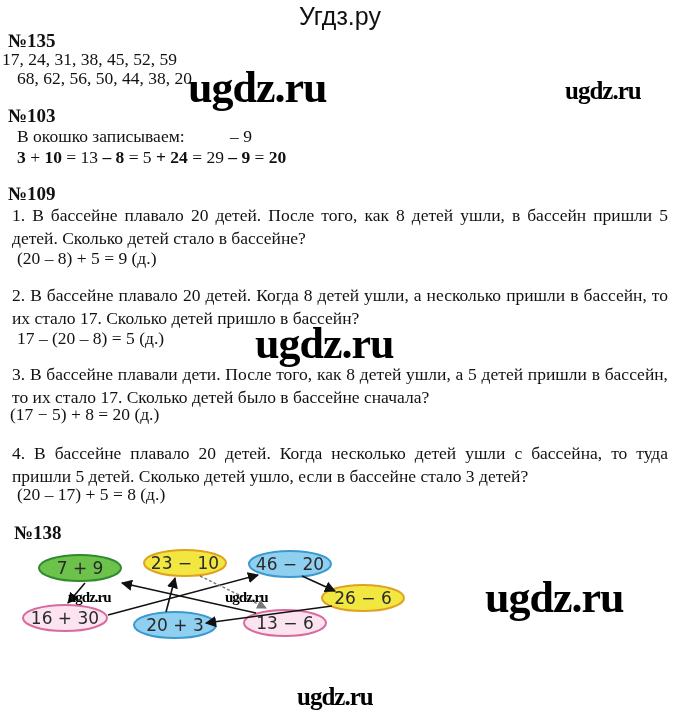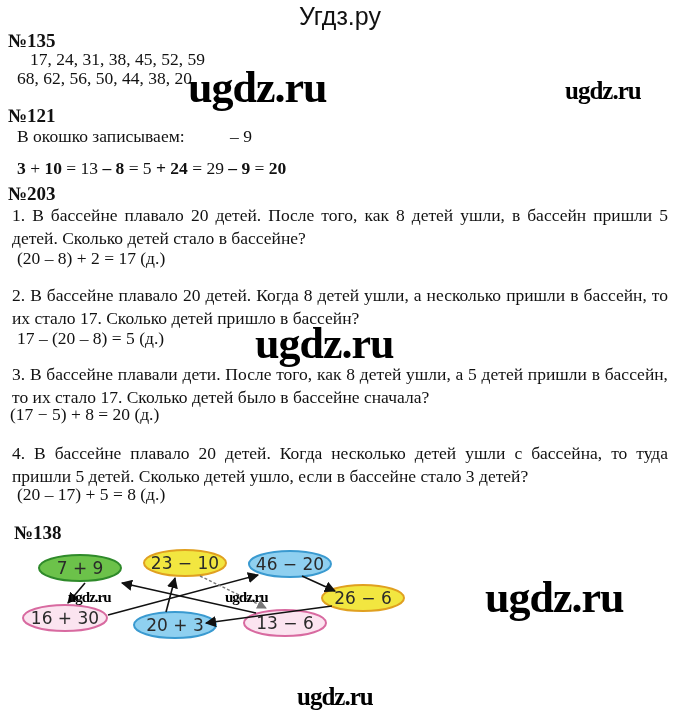--- a/index.html
+++ b/index.html
@@ -29,37 +29,37 @@
       font-family: "DejaVu Sans", sans-serif; font-size: 17px; fill: #2a2a2a;
       text-anchor: middle; dominant-baseline: central;
     }
   </style>
 </head>
 <body>
 
 <div class="abs site-title">Угдз.ру</div>
 
 <div class="abs num-head" style="left:8px; top:30px;">№135</div>
-<div class="abs line" style="left:30px; top:49px;">17, 24, 31, 38, 45, 52, 59</div>
+<div class="abs line" style="left:2px; top:49px;">17, 24, 31, 38, 45, 52, 59</div>
 <div class="abs line" style="left:17px; top:68px;">68, 62, 56, 50, 44, 38, 20</div>
 
 <div class="abs wm wm-big" style="left:188px; top:62px;">ugdz.ru</div>
 <div class="abs wm wm-mid" style="left:565px; top:77px;">ugdz.ru</div>
 
-<div class="abs num-head" style="left:8px; top:105px;">№121</div>
+<div class="abs num-head" style="left:8px; top:105px;">№103</div>
 <div class="abs line" style="left:17px; top:126px;text-align:center;">В окошко записываем:</div>
 <div class="abs line" style="left:230px; top:126px;">– 9</div>
-<div class="abs line" style="left:17px; top:158px;text-align:center;">
+<div class="abs line" style="left:17px; top:147px;text-align:center;">
   <b class="op">3</b><span> + </span><b class="op">10</b><span> = 13 </span><b class="op">– 8</b><span> = 5 </span><b class="op">+ 24</b><span> = 29 </span><b class="op">– 9</b><span> = </span><b class="op">20</b>
 </div>
 
-<div class="abs num-head" style="left:8px; top:183px;">№203</div>
+<div class="abs num-head" style="left:8px; top:183px;">№109</div>
 
 <div class="abs para" style="left:12px; top:204px; width:656px;">1. В бассейне плавало 20 детей. После того, как 8 детей ушли, в бассейн пришли 5 детей. Сколько детей стало в бассейне?</div>
-<div class="abs line" style="left:17px; top:248px;">(20 – 8) + 2 = 17 (д.)</div>
+<div class="abs line" style="left:17px; top:248px;">(20 – 8) + 5 = 9 (д.)</div>
 
 <div class="abs para" style="left:12px; top:284px; width:656px;">2. В бассейне плавало 20 детей. Когда 8 детей ушли, а несколько пришли в бассейн, то их стало 17. Сколько детей пришло в бассейн?</div>
 <div class="abs line" style="left:17px; top:328px;">17 – (20 – 8) = 5 (д.)</div>
 
 <div class="abs wm wm-big" style="left:255px; top:318px;">ugdz.ru</div>
 
 <div class="abs para" style="left:12px; top:363px; width:656px;">3. В бассейне плавали дети. После того, как 8 детей ушли, а 5 детей пришли в бассейн, то их стало 17. Сколько детей было в бассейне сначала?</div>
 <div class="abs line" style="left:10px; top:404px;">(17 − 5) + 8 = 20 (д.)</div>
 
 <div class="abs para" style="left:12px; top:442px; width:656px;">4. В бассейне плавало 20 детей. Когда несколько детей ушли с бассейна, то туда пришли 5 детей. Сколько детей ушло, если в бассейне стало 3 детей?</div>

